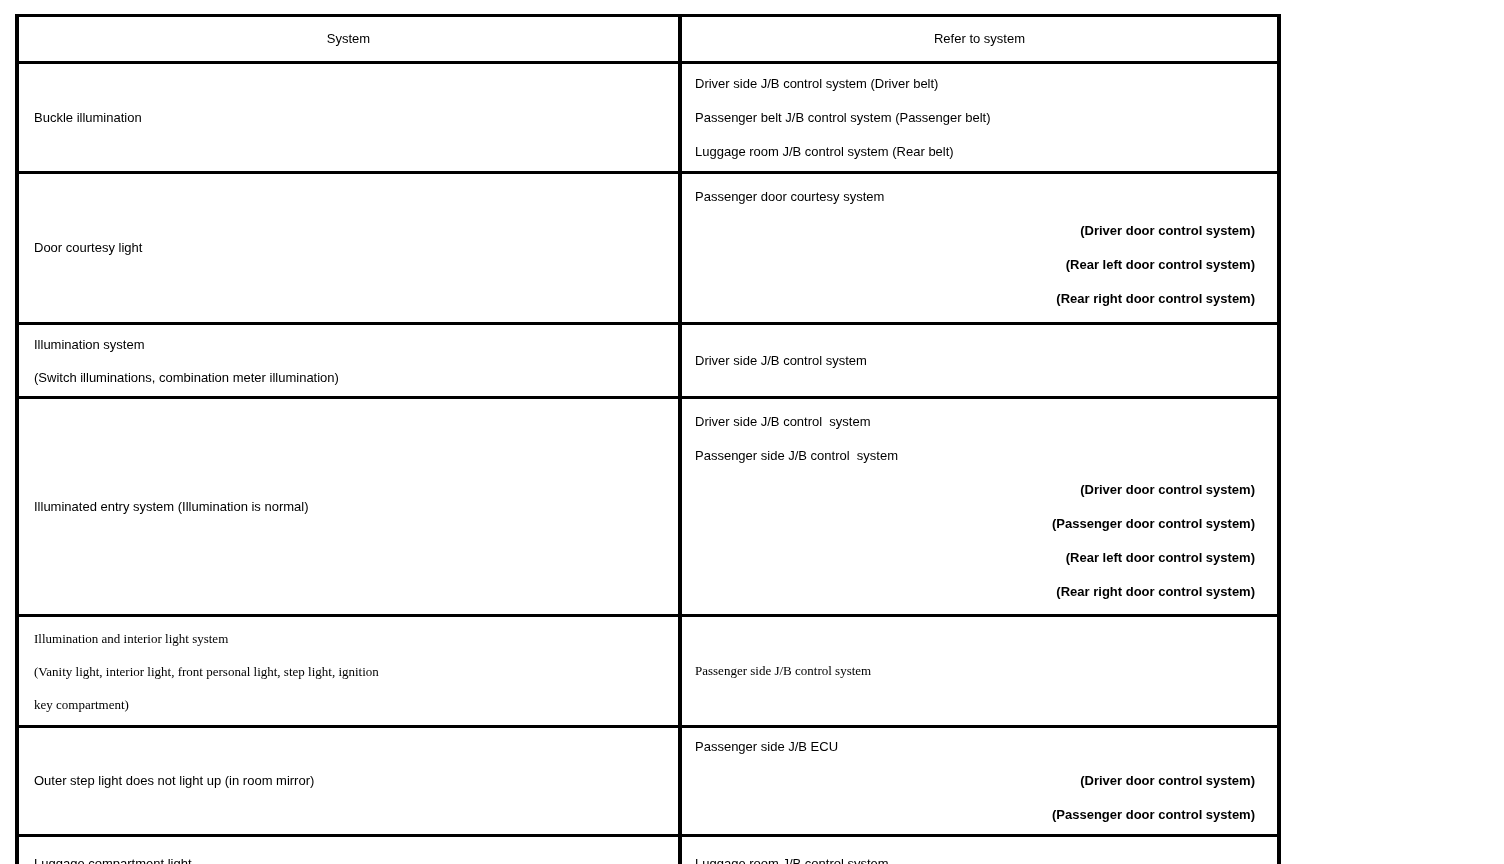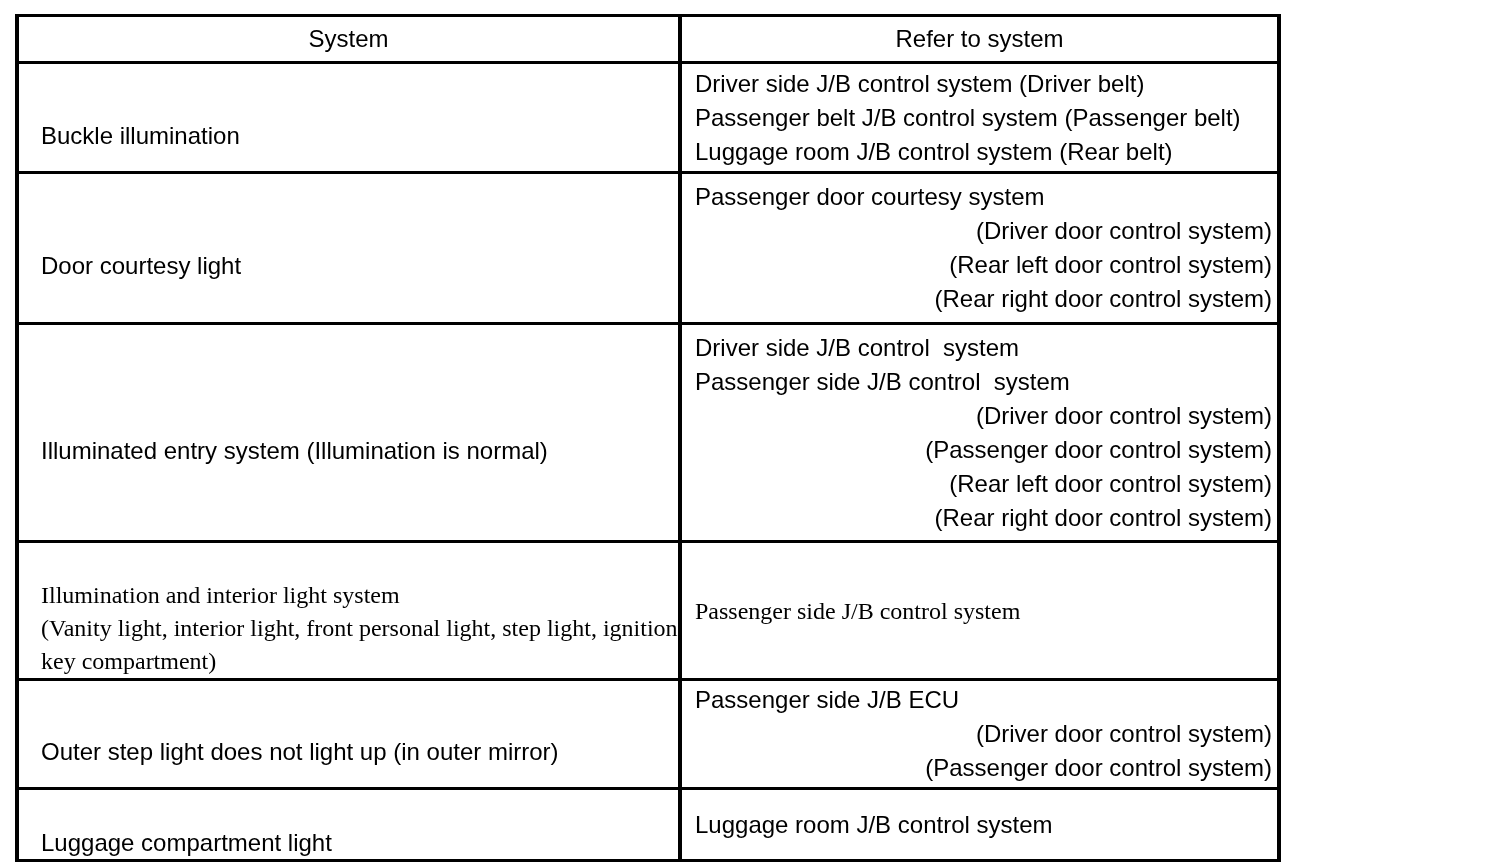--- a/index.html
+++ b/index.html
@@ -37,49 +37,48 @@
   table.ref-table col.c-system { width: 663px; }
   table.ref-table col.c-refer  { width: 599px; }
 
   table.ref-table th,
   table.ref-table td {
     border-bottom: 3px solid #000;
     border-right: 0;
     vertical-align: middle;
     padding: 0;
     font-weight: normal;
-    font-size: 24px;
+    font-size: 13px;
     line-height: 34px;
     color: #000;
   }
   table.ref-table td.col-system,
   table.ref-table th.col-system {
     border-right: 4px solid #000;
   }
 
   .hdr th {
     text-align: center;
     height: 44px;
     font-size: 19.5px;
     line-height: 22px;
     padding: 0;
   }
   .hdr th .hdr-label { display: block; }
 
   .cellpad-left {
-    padding: 0 10px 0 22px;
-    margin-top: 36px;
+    padding: 0 10px 0 15px;
   }
   .cellpad-right {
-    padding: 0 5px 0 13px;
+    padding: 0 22px 0 13px;
   }
 
   .lines { display: block; }
   .line  { display: block; white-space: pre; }
-  .line.right { text-align: right; }
+  .line.right { text-align: right; font-weight: bold; }
   .line.left  { text-align: left; }
 
   
   .r-buckle td     { height: 107px; }
   .r-door td       { height: 148px; }
   .r-illum td      { height: 71px; }
   .r-entry td      { height: 215px; }
   .r-interior td   { height: 108px; font-family: Liberation Serif, serif; }
   .r-outer td      { height: 106px; }
   .r-luggage td    { height: 52px; border-bottom: 3px solid #000; }
@@ -131,20 +130,33 @@
             </td>
             <td class="col-refer">
               <span class="lines cellpad-right">
                 <span class="line left">Passenger door courtesy system</span>
                 <span class="line right">(Driver door control system)</span>
                 <span class="line right">(Rear left door control system)</span>
                 <span class="line right">(Rear right door control system)</span>
               </span>
             </td>
           </tr>
+          <tr class="r-illum">
+            <td class="col-system">
+              <span class="lines cellpad-left">
+                <span class="line left">Illumination system</span>
+                <span class="line left">(Switch illuminations, combination meter illumination)</span>
+              </span>
+            </td>
+            <td class="col-refer">
+              <span class="lines cellpad-right">
+                <span class="line left">Driver side J/B control system</span>
+              </span>
+            </td>
+          </tr>
           <tr class="r-entry">
             <td class="col-system">
               <span class="lines cellpad-left">
                 <span class="line left">Illuminated entry system (Illumination is normal)</span>
               </span>
             </td>
             <td class="col-refer">
               <span class="lines cellpad-right">
                 <span class="line left">Driver side J/B control  system</span>
                 <span class="line left">Passenger side J/B control  system</span>
@@ -165,21 +177,21 @@
             </td>
             <td class="col-refer">
               <span class="lines cellpad-right">
                 <span class="line left">Passenger side J/B control system</span>
               </span>
             </td>
           </tr>
           <tr class="r-outer">
             <td class="col-system">
               <span class="lines cellpad-left">
-                <span class="line left">Outer step light does not light up (in outer mirror)</span>
+                <span class="line left">Outer step light does not light up (in room mirror)</span>
               </span>
             </td>
             <td class="col-refer">
               <span class="lines cellpad-right">
                 <span class="line left">Passenger side J/B ECU</span>
                 <span class="line right">(Driver door control system)</span>
                 <span class="line right">(Passenger door control system)</span>
               </span>
             </td>
           </tr>

